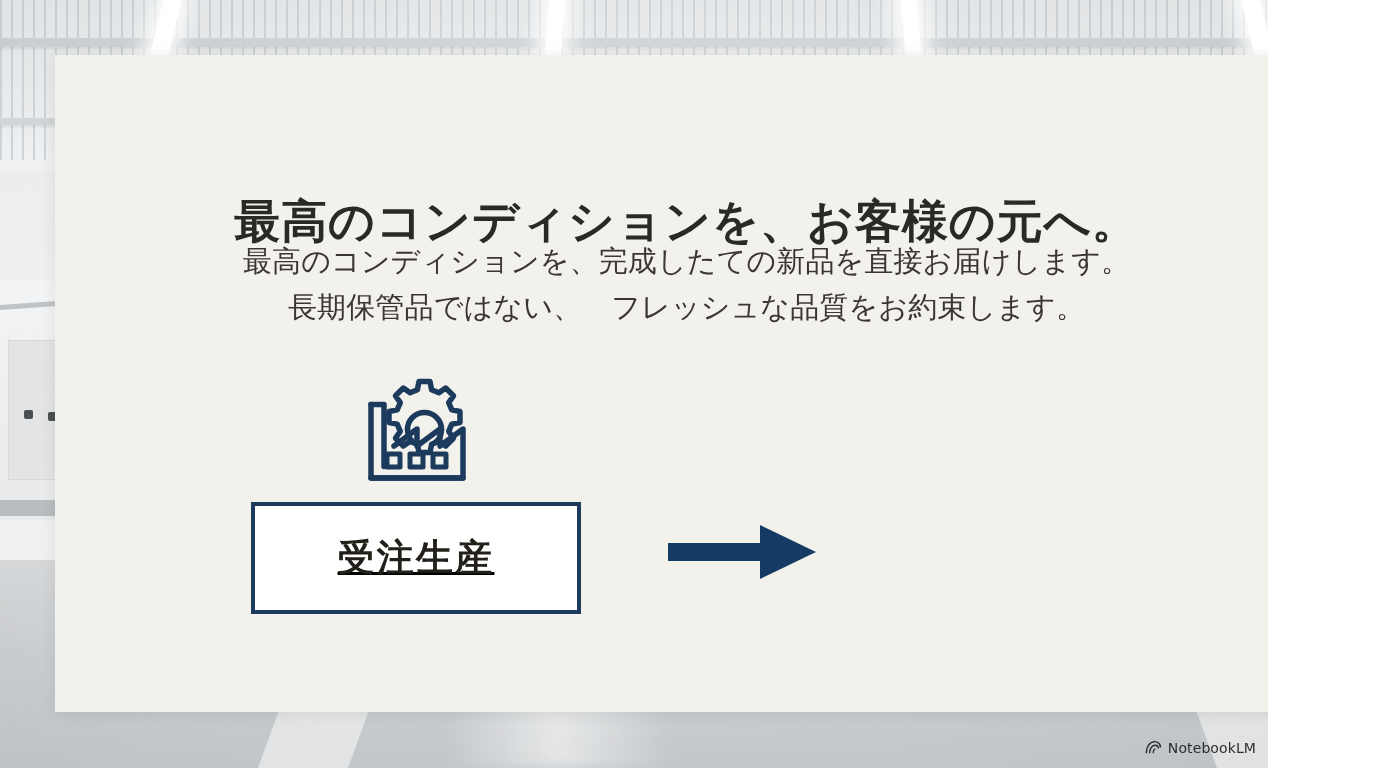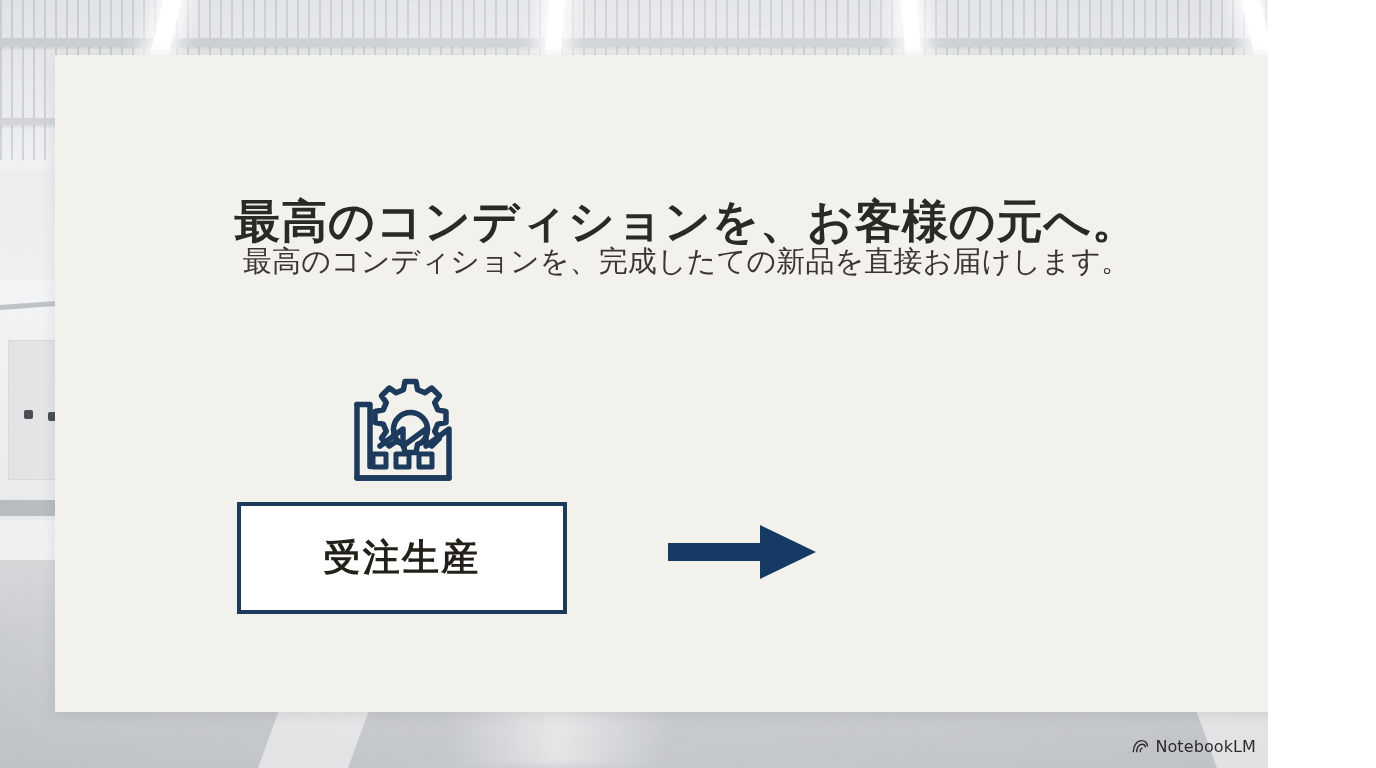--- a/index.html
+++ b/index.html
@@ -128,21 +128,21 @@
     text-align:center;
     font-size:29px; font-weight:400; line-height:1.58;
     color:#3a3632; letter-spacing:.005em;
   }
   .subtitle .ln { display:block; white-space:pre; }
 
   
   .flowrow { position:absolute; left:0; right:0; top:315px; height:290px; }
 
   .col { position:absolute; width:330px; }
-  .col-left  { left:182px; }
+  .col-left  { left:196px;text-decoration:underline; }
   .col-right { left:740px; }
 
   .icon-wrap {
     height:120px; display:flex; align-items:center; justify-content:center;
   }
   .icon-wrap svg { display:block; }
 
   .pill {
     margin-top:12px; height:112px;
     background:#ffffff; border:4px solid #1b3a5c;
@@ -153,22 +153,22 @@
   }
 
   .arrow {
     position:absolute; left:605px; top:150px; width:165px; height:64px;
     display:flex; align-items:center; justify-content:center;
   }
 
   
   .watermark {
     position:absolute; right:12px; bottom:12px;
-    display:flex; align-items:center; gap:6px;
-    color:#1b1b1b; font-size:16px; letter-spacing:.1px;
+    display:flex; gap:6px;
+    color:#1b1b1b; font-size:14px; letter-spacing:.1px;
     opacity:.92;
   }
   .watermark svg { display:block; }
 </style>
 </head>
 <body>
 
 <div class="stage">
 
   <div class="bg">
@@ -217,20 +217,21 @@
 
     <div class="bg-blur-overlay"></div>
   </div>
 
   <div class="card">
 
     <div class="title">最高のコンディションを、お客様の元へ。</div>
 
     <div class="subtitle">
       <span class="ln">最高のコンディションを、完成したての新品を直接お届けします。</span>
+      <span class="ln">長期保管品ではない、　フレッシュな品質をお約束します。</span>
     </div>
 
     <div class="flowrow">
 
       <div class="col col-left">
         <div class="icon-wrap">
           <svg width="120" height="112" viewBox="0 0 120 112" fill="none" stroke="#1b3a5c" stroke-width="5.5" stroke-linejoin="round" stroke-linecap="round">
 
             <path d="M63 7.5h11l1.6 8.2 7.3 3.1 6.8-4.8 7.8 7.8-4.8 6.8 3.1 7.3 8.2 1.6v11l-8.2 1.6-3.1 7.3 4.8 6.8-7.8 7.8-6.8-4.8-7.3 3.1-1.6 8.2H63l-1.6-8.2-7.3-3.1-6.8 4.8-7.8-7.8 4.8-6.8-3.1-7.3-8.2-1.6v-11l8.2-1.6 3.1-7.3-4.8-6.8 7.8-7.8 6.8 4.8 7.3-3.1z"></path>
 

